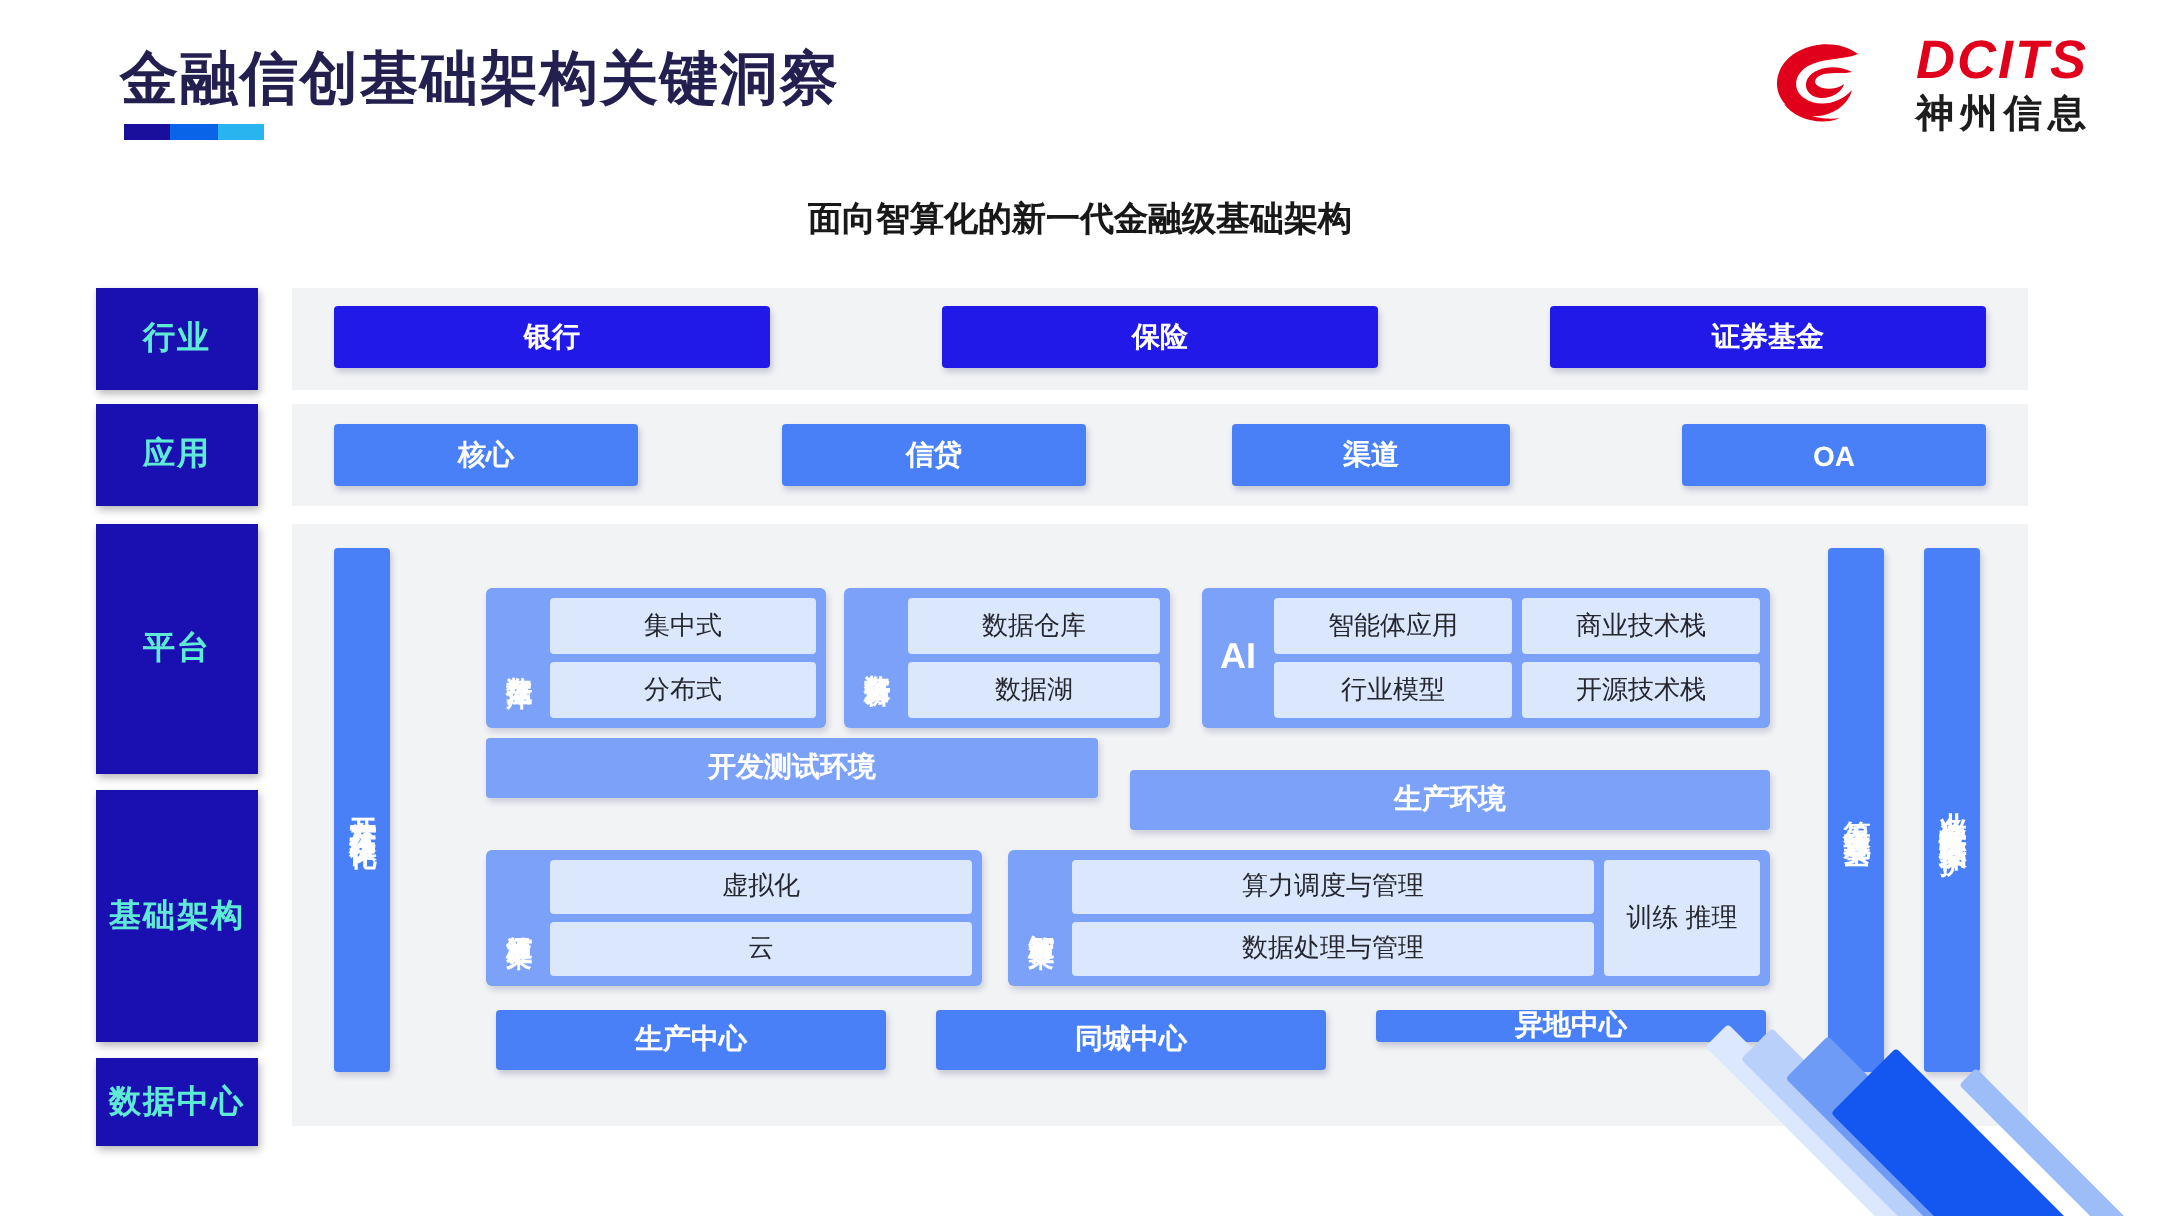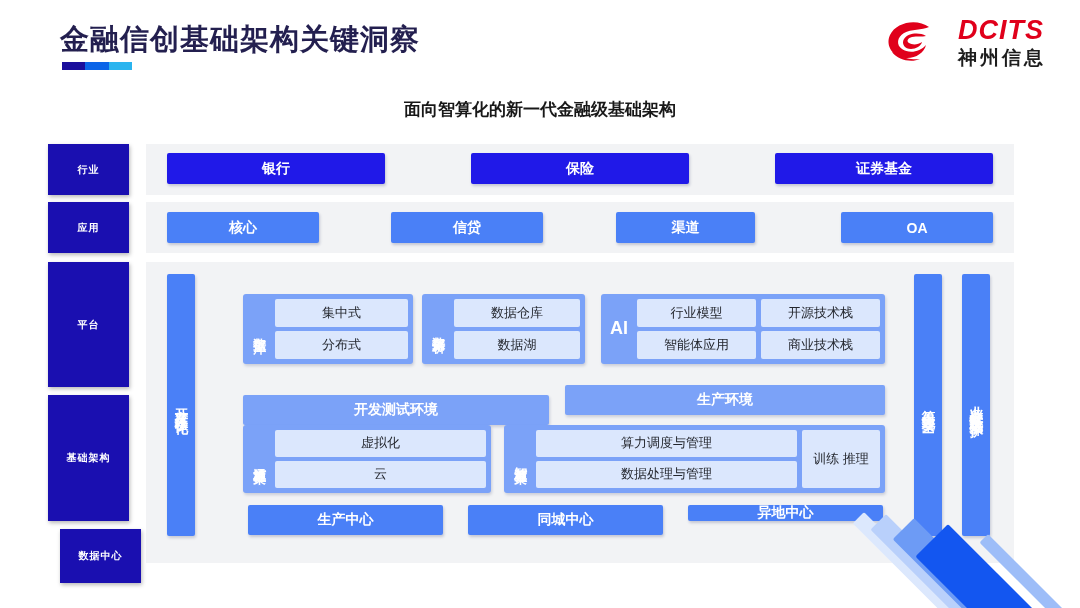--- a/index.html
+++ b/index.html
@@ -39,23 +39,23 @@
 
   .subtitle{
     position:absolute;left:0;top:98px;width:1080px;text-align:center;
     font-size:17px;font-weight:bold;color:#181818;
   }
 
   
   .diagram{position:absolute;left:0;top:0;width:1080px;height:608px;}
 
   .side-label{
-    position:absolute;background:#1a0fb0;color:#ffffff;font-weight:bold;
+    position:absolute;background:#1a0fb0;color:#5eead4;font-weight:bold;
     display:flex;align-items:center;justify-content:center;text-align:left;
-    font-size:10px;letter-spacing:1px;
+    font-size:16px;letter-spacing:1px;
     box-shadow:1px 2px 4px rgba(0,0,0,.28);
   }
 
   .band{position:absolute;background:#f2f3f5;}
 
   .pill{
     position:absolute;display:flex;align-items:center;justify-content:center;
     color:#fff;font-weight:bold;font-size:14px;border-radius:2px;
     box-shadow:1px 2px 3px rgba(30,40,90,.22);
   }
@@ -142,21 +142,21 @@
   </div>
   <div class="side-label" style="left:48px;top:202px;width:81px;height:51px;">
     <span>应用</span>
   </div>
   <div class="side-label" style="left:48px;top:262px;width:81px;height:125px;">
     <span>平台</span>
   </div>
   <div class="side-label" style="left:48px;top:395px;width:81px;height:126px;">
     <span>基础架构</span>
   </div>
-  <div class="side-label" style="left:60px;top:529px;width:81px;height:54px;">
+  <div class="side-label" style="left:48px;top:529px;width:81px;height:44px;">
     <span>数据中心</span>
   </div>
 
   <div class="pill pill-dark" style="left:167px;top:153px;width:218px;height:31px;">
     <span>银行</span>
   </div>
   <div class="pill pill-dark" style="left:471px;top:153px;width:218px;height:31px;">
     <span>保险</span>
   </div>
   <div class="pill pill-dark" style="left:775px;top:153px;width:218px;height:31px;">
@@ -208,31 +208,31 @@
       <span class="group-row">
         <span class="cell">数据湖</span>
       </span>
     </span>
   </div>
 
   <div class="group" style="left:601px;top:294px;width:284px;height:70px;">
     <span class="group-lbl" style="writing-mode:horizontal-tb;width:26px;font-size:18px;letter-spacing:0;">AI</span>
     <span class="group-body">
       <span class="group-row">
+        <span class="cell">智能体应用</span>
+        <span class="cell">商业技术栈</span>
+      </span>
+      <span class="group-row">
         <span class="cell">行业模型</span>
         <span class="cell">开源技术栈</span>
       </span>
-      <span class="group-row">
-        <span class="cell">智能体应用</span>
-        <span class="cell">商业技术栈</span>
-      </span>
-    </span>
-  </div>
-
-  <div class="envbar" style="left:243px;top:395px;width:306px;height:30px;">
+    </span>
+  </div>
+
+  <div class="envbar" style="left:243px;top:369px;width:306px;height:30px;">
     <span>开发测试环境</span>
   </div>
   <div class="envbar" style="left:565px;top:385px;width:320px;height:30px;">
     <span>生产环境</span>
   </div>
 
   <div class="group" style="left:243px;top:425px;width:248px;height:68px;">
     <span class="group-lbl">通算框架</span>
     <span class="group-body">
       <span class="group-row">

